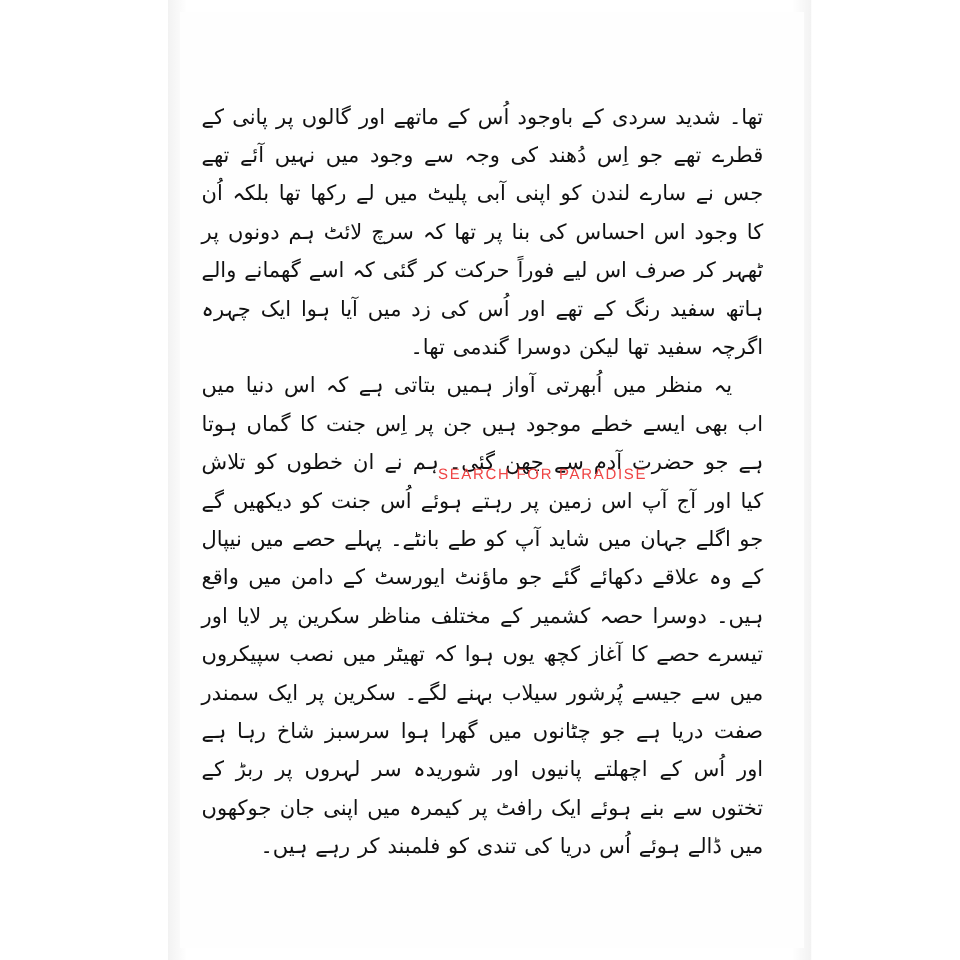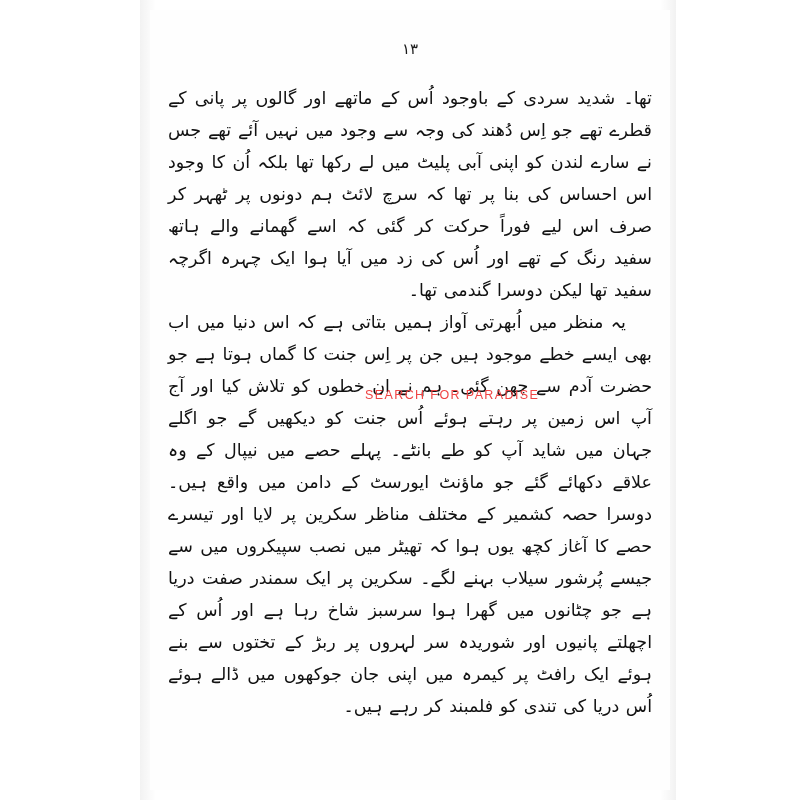--- a/index.html
+++ b/index.html
@@ -44,21 +44,21 @@
     text-align: justify;
     text-align-last: right;
     unicode-bidi: bidi-override;
     color: #111111;
     font-family: "DejaVu Sans", sans-serif;
     font-size: 17.5px;
     line-height: 32px;
     word-spacing: 1px;
   }
   .para {
-    margin: 0 0 0 0;
+    margin: 0 16px 0 0;
   }
   .para + .para {
     text-indent: 26px;
   }
   
   .english-caption {
     position: absolute;
     left: 215px;
     top: 378px;
     font-family: "Liberation Sans", sans-serif;
@@ -81,21 +81,20 @@
 </style>
 </head>
 <body>
 
 <div class="page">
   <div class="edge-left"></div>
   <div class="edge-right"></div>
 
   <div class="paper">
 
-    <div class="page-number">۱۳</div>
 
     <div class="body-text">
       <p class="para">تھا۔ شدید سردی کے باوجود اُس کے ماتھے اور گالوں پر پانی کے قطرے تھے جو اِس دُھند کی وجہ سے وجود میں نہیں آئے تھے جس نے سارے لندن کو اپنی آبی پلیٹ میں لے رکھا تھا بلکہ اُن کا وجود اس احساس کی بنا پر تھا کہ سرچ لائٹ ہم دونوں پر ٹھہر کر صرف اس لیے فوراً حرکت کر گئی کہ اسے گھمانے والے ہاتھ سفید رنگ کے تھے اور اُس کی زد میں آیا ہوا ایک چہرہ اگرچہ سفید تھا لیکن دوسرا گندمی تھا۔</p>
       <p class="para">یہ منظر میں اُبھرتی آواز ہمیں بتاتی ہے کہ اس دنیا میں اب بھی ایسے خطے موجود ہیں جن پر اِس جنت کا گماں ہوتا ہے جو حضرت آدم سے چھن گئی۔ ہم نے ان خطوں کو تلاش کیا اور آج آپ اس زمین پر رہتے ہوئے اُس جنت کو دیکھیں گے جو اگلے جہان میں شاید آپ کو طے بانٹے۔ پہلے حصے میں نیپال کے وہ علاقے دکھائے گئے جو ماؤنٹ ایورسٹ کے دامن میں واقع ہیں۔ دوسرا حصہ کشمیر کے مختلف مناظر سکرین پر لایا اور تیسرے حصے کا آغاز کچھ یوں ہوا کہ تھیٹر میں نصب سپیکروں میں سے جیسے پُرشور سیلاب بہنے لگے۔ سکرین پر ایک سمندر صفت دریا ہے جو چٹانوں میں گھرا ہوا سرسبز شاخ رہا ہے اور اُس کے اچھلتے پانیوں اور شوریدہ سر لہروں پر ربڑ کے تختوں سے بنے ہوئے ایک رافٹ پر کیمرہ میں اپنی جان جوکھوں میں ڈالے ہوئے اُس دریا کی تندی کو فلمبند کر رہے ہیں۔</p>
 
     </div>
 
     <div class="english-caption">SEARCH FOR PARADISE</div>
 
   </div>

